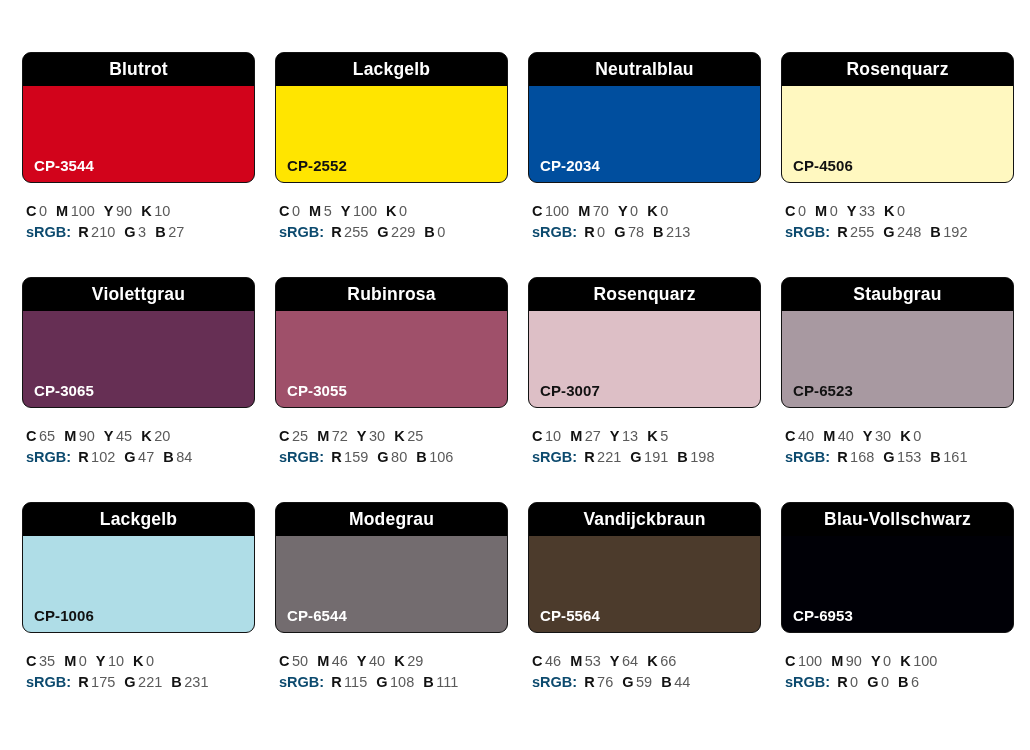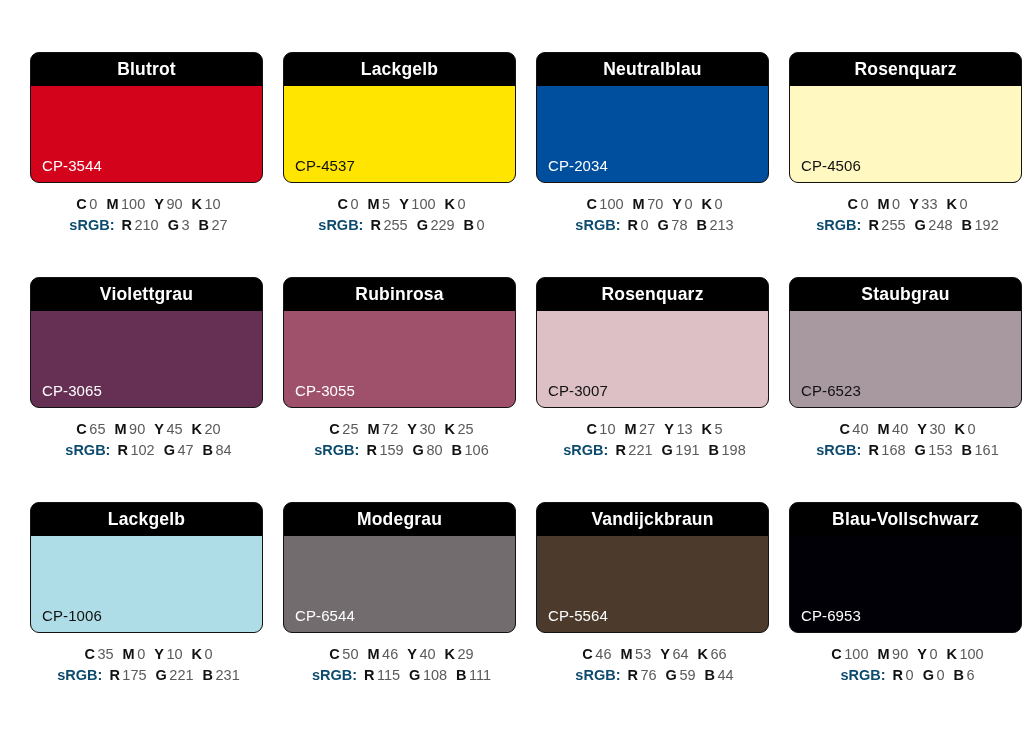--- a/index.html
+++ b/index.html
@@ -13,21 +13,21 @@
     height: 750px;
     font-family: "Liberation Sans", sans-serif;
     -webkit-font-smoothing: antialiased;
   }
 
   #sheet {
     position: relative;
     width: 1030px;
     height: 750px;
     box-sizing: border-box;
-    padding: 52px 22px 0 30px;
+    padding: 52px 22px 0 22px;
     background: #ffffff;
   }
 
   .grid {
     display: grid;
     grid-template-columns: repeat(4, 233px);
     grid-template-rows: repeat(3, 225px);
     column-gap: 20px;
     row-gap: 0px;
   }
@@ -74,33 +74,32 @@
     top: 33px;
     bottom: 0;
     z-index: 1;
   }
 
   .card-code {
     position: absolute;
     left: 11px;
     bottom: 9px;
     font-size: 15px;
-    font-weight: normal;
+    font-weight: bold;
     letter-spacing: 0.1px;
     line-height: 1;
     z-index: 3;
   }
   .code-light { color: #ffffff; }
   .code-dark  { color: #111111; }
 
   
   .values {
-    margin-top: 11px;
+    margin-top: 18px;
     padding-left: 4px;
-    text-align: center;
   }
   .val-line {
     font-size: 14.5px;
     line-height: 21px;
     white-space: nowrap;
     color: #5b5b5b;
   }
   .val-line .k {
     font-weight: bold;
     color: #111111;
@@ -135,21 +134,21 @@
           <div class="val-line"><span class="pair"><span class="k">C</span><span class="v">0</span></span><span class="pair"><span class="k">M</span><span class="v">100</span></span><span class="pair"><span class="k">Y</span><span class="v">90</span></span><span class="pair"><span class="k">K</span><span class="v">10</span></span></div>
           <div class="val-line"><span class="srgb-label">sRGB:</span><span class="pair"><span class="k">R</span><span class="v">210</span></span><span class="pair"><span class="k">G</span><span class="v">3</span></span><span class="pair"><span class="k">B</span><span class="v">27</span></span></div>
         </div>
       </div>
       <div class="swatch-cell">
         <div class="card">
           <div class="card-header">
             <span class="card-title">Lackgelb</span>
           </div>
           <div class="card-chip" style="background: rgb(255, 229, 0);"></div>
-          <div class="card-code code-dark">CP-4537</div>
+          <div class="card-code code-dark">CP-2552</div>
         </div>
         <div class="values">
           <div class="val-line"><span class="pair"><span class="k">C</span><span class="v">0</span></span><span class="pair"><span class="k">M</span><span class="v">5</span></span><span class="pair"><span class="k">Y</span><span class="v">100</span></span><span class="pair"><span class="k">K</span><span class="v">0</span></span></div>
           <div class="val-line"><span class="srgb-label">sRGB:</span><span class="pair"><span class="k">R</span><span class="v">255</span></span><span class="pair"><span class="k">G</span><span class="v">229</span></span><span class="pair"><span class="k">B</span><span class="v">0</span></span></div>
         </div>
       </div>
       <div class="swatch-cell">
         <div class="card">
           <div class="card-header">
             <span class="card-title">Neutralblau</span>

